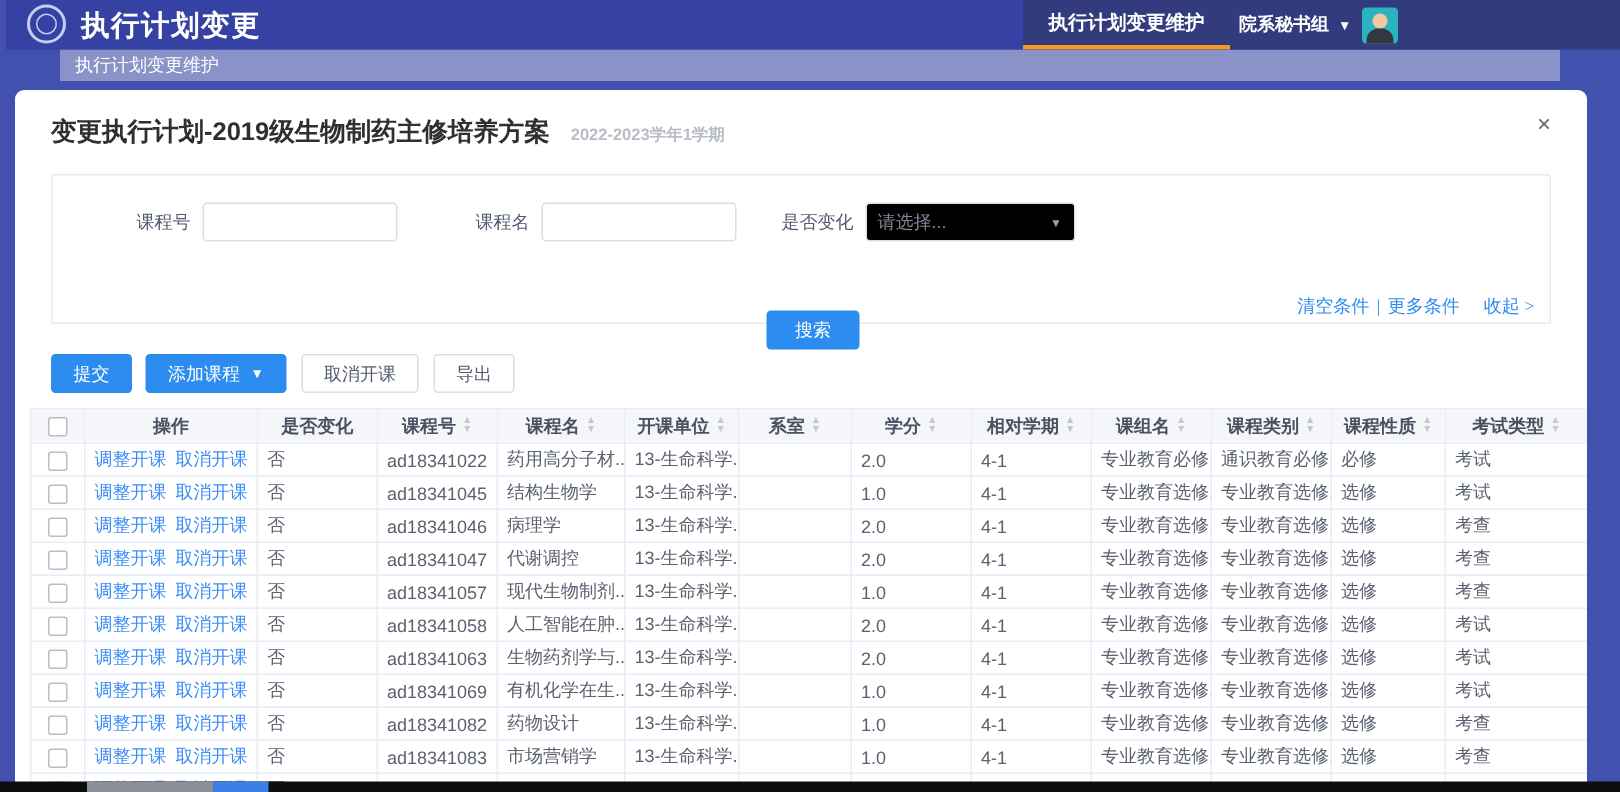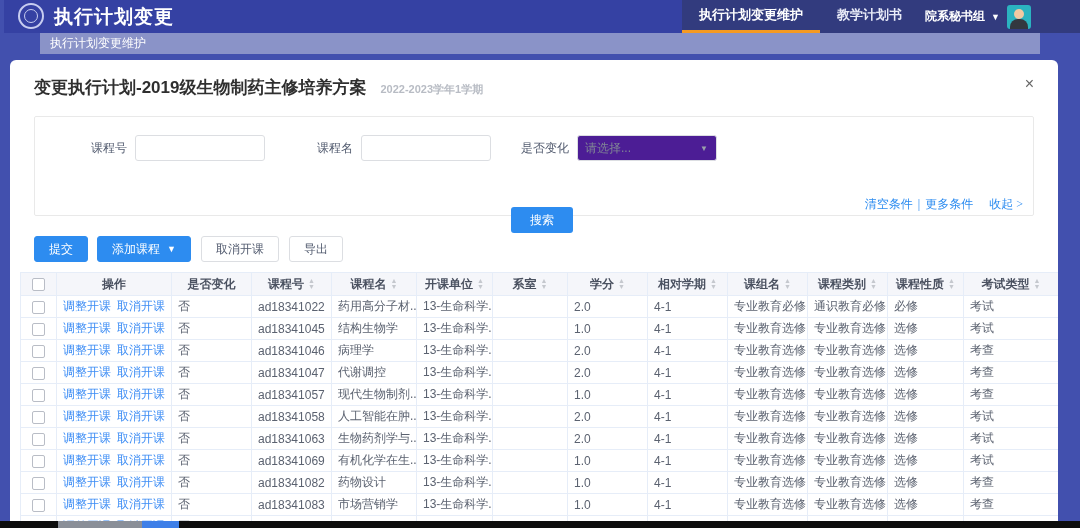--- a/index.html
+++ b/index.html
@@ -59,21 +59,21 @@
   }
   .filter-fields { position:absolute; left:0; top:18px; width:100%; height:26px; }
   .field-group { position:absolute; display:flex; align-items:center; height:26px; }
   .field-label { color:#515a6e; margin-right:8px; white-space:nowrap; }
   .field-input {
     width:130px; height:26px; border:1px solid #dcdee2; border-radius:3px; background:#fff;
     font-size:12px; padding:0 7px; color:#515a6e; outline:none;
   }
   .field-select {
     position:relative; width:140px; height:26px; border:1px solid #dcdee2; border-radius:3px;
-    display:flex; align-items:center; padding:0 7px; color:#808695; background:#4c1d95; cursor:pointer;
+    display:flex; align-items:center; padding:0 7px; color:#808695; background:#000000; cursor:pointer;
   }
   .select-caret { position:absolute; right:8px; font-size:8px; color:#9aa0ab; }
   .fg1 { left:56px; } .fg2 { left:282px; } .fg3 { left:486px; }
   .search-btn {
     position:absolute; left:476px; top:73px; width:62px; height:26px;
     background:#2d8cf0; border:none; border-radius:3px; color:#fff; font-size:12px; cursor:pointer;margin-top:17px;
   }
   .filter-links { position:absolute; right:10px; top:79px; color:#2d8cf0; font-size:12px; display:flex; align-items:center;font-family:Liberation Serif, serif; }
   .filter-links .sep { margin:0 5px; color:#2d8cf0; }
   .collapse-link { margin-left:16px; cursor:pointer; }
@@ -112,21 +112,20 @@
 <body>
 
 <div class="topbar">
   <div class="logo">
       <div class="logo-inner"></div>
     </div>
   <div class="app-title">执行计划变更</div>
   <div class="topnav">
 
     <div class="nav-tab active">执行计划变更维护</div>
-      <div class="nav-tab">教学计划书</div>
       <div class="user-box">
       <span>院系秘书组</span>
       <span class="user-caret">▼</span>
       <span class="avatar">
           <span class="head"></span>
           <span class="body"></span>
         </span>
     </div>
   </div>
 </div>

